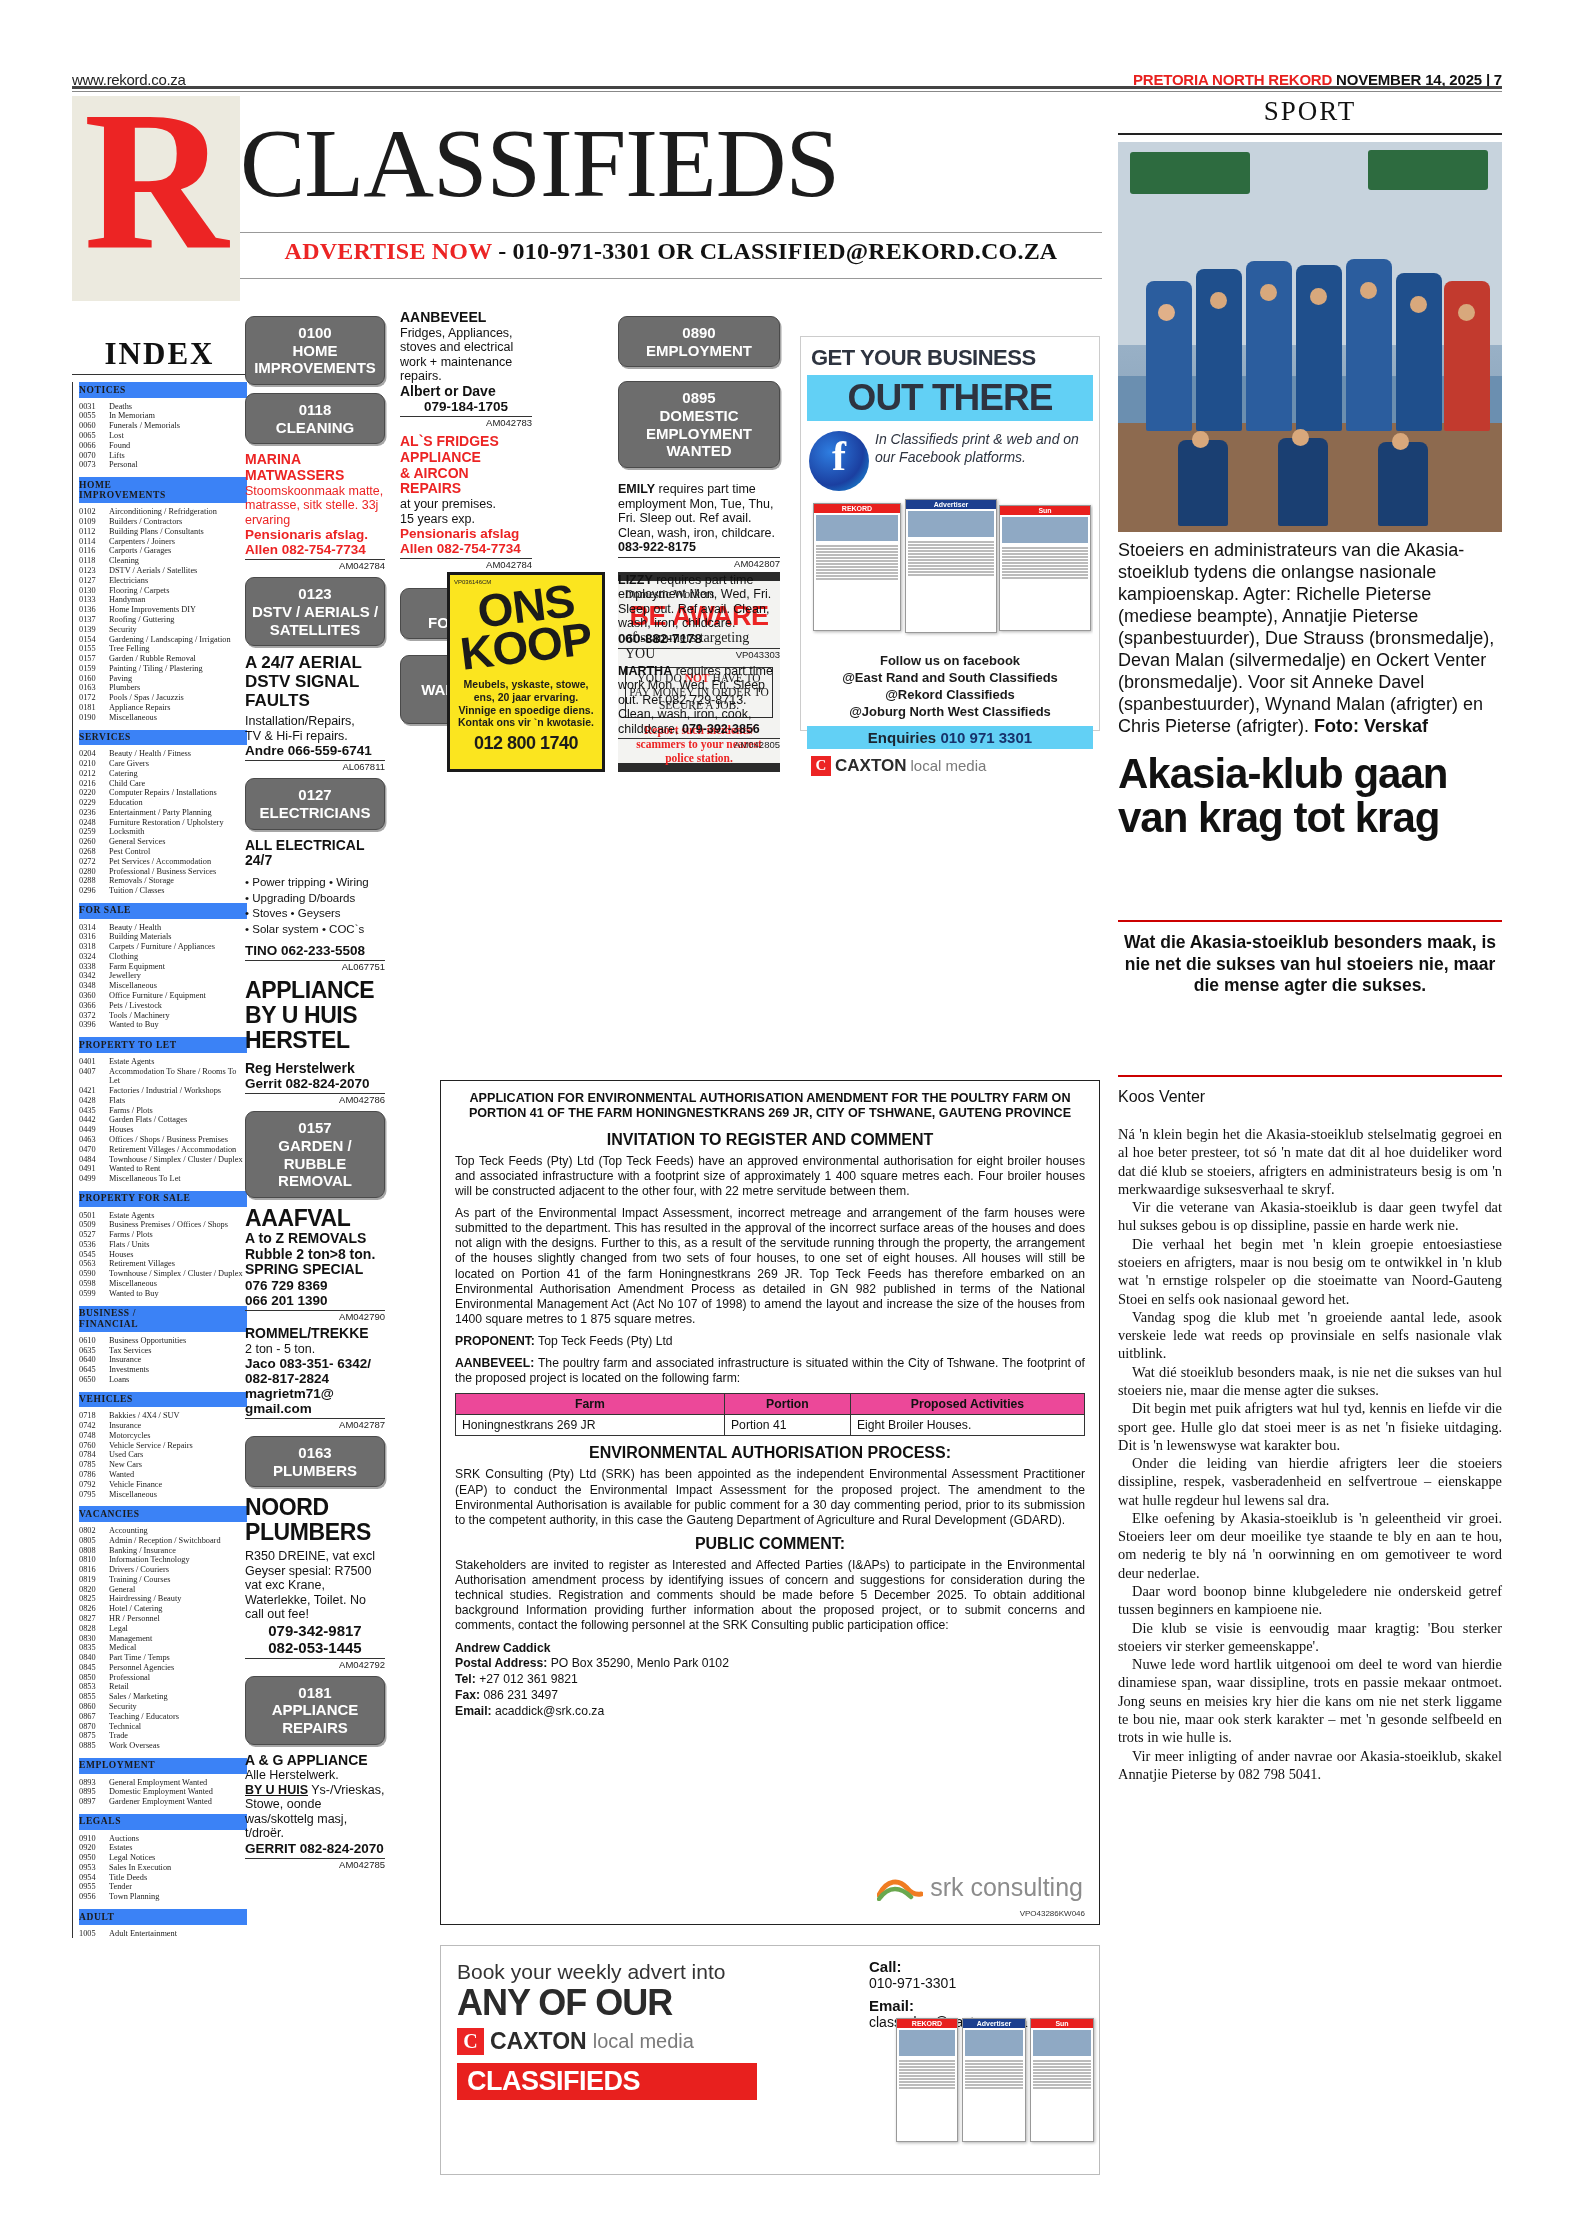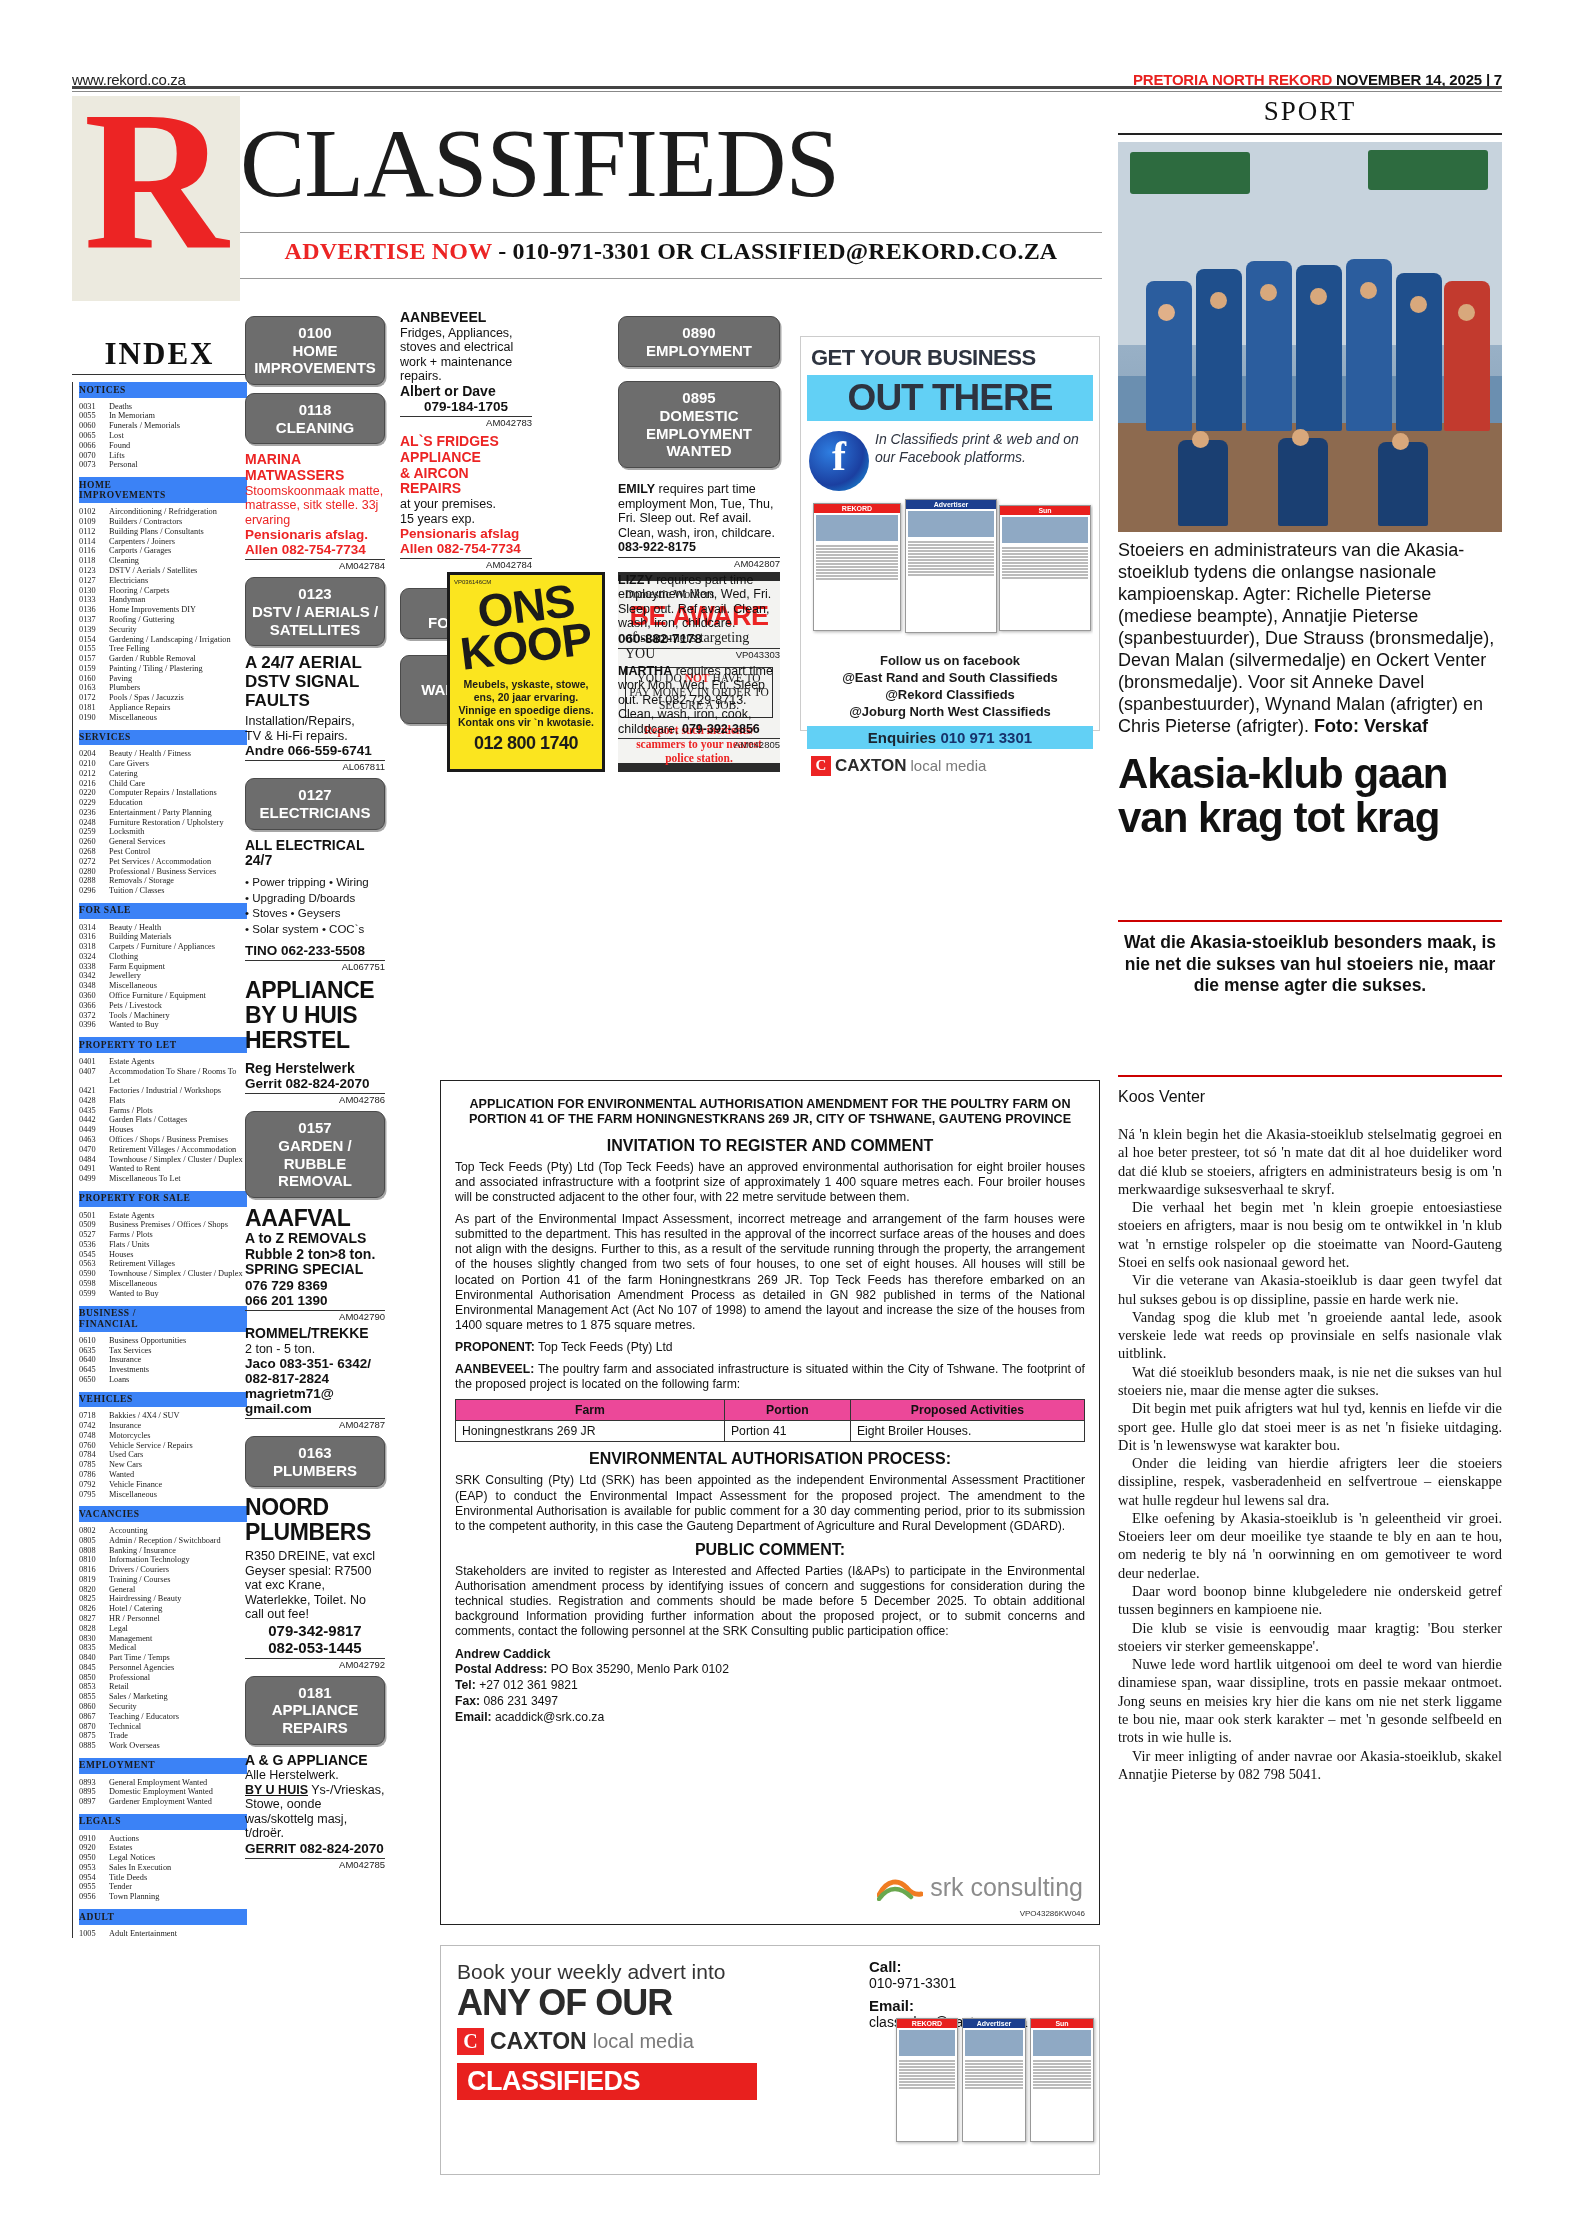--- a/index.html
+++ b/index.html
@@ -261,21 +261,21 @@
     position: absolute; left: 1118px; top: 1125px; width: 384px; height: 1055px;
     font-family: "Liberation Serif", serif; font-size: 14.4px;
     line-height: 1.27; color: #111; text-align: justify;
   }
   .sport-body p { text-indent: 14px; }
   .sport-body p.first { text-indent: 0; }
 
   
   .legal {
     position: absolute; left: 440px; top: 1080px; width: 660px; height: 845px;
-    border: 1.5px solid #222; padding: 16px 14px;
+    border: 1.5px solid #222; padding: 10px 14px;
     font-family: "Liberation Sans", sans-serif; color: #111;
   }
   .lg-title {
     text-align: center; font-weight: bold; font-size: 12.6px; line-height: 1.22; margin-bottom: 9px;
   }
   .lg-h { text-align: center; font-weight: bold; font-size: 16px; margin: 1px 0 5px 0; }
   .lg-p { font-size: 12.2px; line-height: 1.24; text-align: justify; margin-bottom: 7px; }
   .lg-p b { font-weight: bold; }
   .lg-table { width: 100%; border-collapse: collapse; margin: 6px 0 8px 0; font-size: 12.2px; }
   .lg-table th {
@@ -1155,22 +1155,22 @@
     <b>Foto: Verskaf</b>
   </div>
 
   <div class="sport-head">Akasia-klub gaan van krag tot krag</div>
   <div class="sport-rule2"></div>
   <div class="sport-standfirst">Wat die Akasia-stoeiklub besonders maak, is nie net die sukses van hul stoeiers nie, maar die mense agter die sukses.</div>
   <div class="sport-rule3"></div>
   <div class="sport-byline">Koos Venter</div>
   <div class="sport-body" id="sport-body">
       <p class="first">Ná 'n klein begin het die Akasia-stoeiklub stelselmatig gegroei en al hoe beter presteer, tot só 'n mate dat dit al hoe duideliker word dat dié klub se stoeiers, afrigters en administrateurs besig is om 'n merkwaardige suksesverhaal te skryf.</p>
+      <p>Vir die veterane van Akasia-stoeiklub is daar geen twyfel dat hul sukses gebou is op dissipline, passie en harde werk nie.</p>
       <p>Die verhaal het begin met 'n klein groepie entoesiastiese stoeiers en afrigters, maar is nou besig om te ontwikkel in 'n klub wat 'n ernstige rolspeler op die stoeimatte van Noord-Gauteng Stoei en selfs ook nasionaal geword het.</p>
-      <p>Vir die veterane van Akasia-stoeiklub is daar geen twyfel dat hul sukses gebou is op dissipline, passie en harde werk nie.</p>
       <p>Vandag spog die klub met 'n groeiende aantal lede, asook verskeie lede wat reeds op provinsiale en selfs nasionale vlak uitblink.</p>
       <p>Wat dié stoeiklub besonders maak, is nie net die sukses van hul stoeiers nie, maar die mense agter die sukses.</p>
       <p>Dit begin met puik afrigters wat hul tyd, kennis en liefde vir die sport gee. Hulle glo dat stoei meer is as net 'n fisieke uitdaging. Dit is 'n lewenswyse wat karakter bou.</p>
       <p>Onder die leiding van hierdie afrigters leer die stoeiers dissipline, respek, vasberadenheid en selfvertroue – eienskappe wat hulle regdeur hul lewens sal dra.</p>
       <p>Elke oefening by Akasia-stoeiklub is 'n geleentheid vir groei. Stoeiers leer om deur moeilike tye staande te bly en aan te hou, om nederig te bly ná 'n oorwinning en om gemotiveer te word deur nederlae.</p>
       <p>Daar word boonop binne klubgeledere nie onderskeid getref tussen beginners en kampioene nie.</p>
       <p>Die klub se visie is eenvoudig maar kragtig: 'Bou sterker stoeiers vir sterker gemeenskappe'.</p>
       <p>Nuwe lede word hartlik uitgenooi om deel te word van hierdie dinamiese span, waar dissipline, trots en passie mekaar ontmoet. Jong seuns en meisies kry hier die kans om nie net sterk liggame te bou nie, maar ook sterk karakter – met 'n gesonde selfbeeld en trots in wie hulle is.</p>
       <p>Vir meer inligting of ander navrae oor Akasia-stoeiklub, skakel Annatjie Pieterse by 082 798 5041.</p>
     </div>

